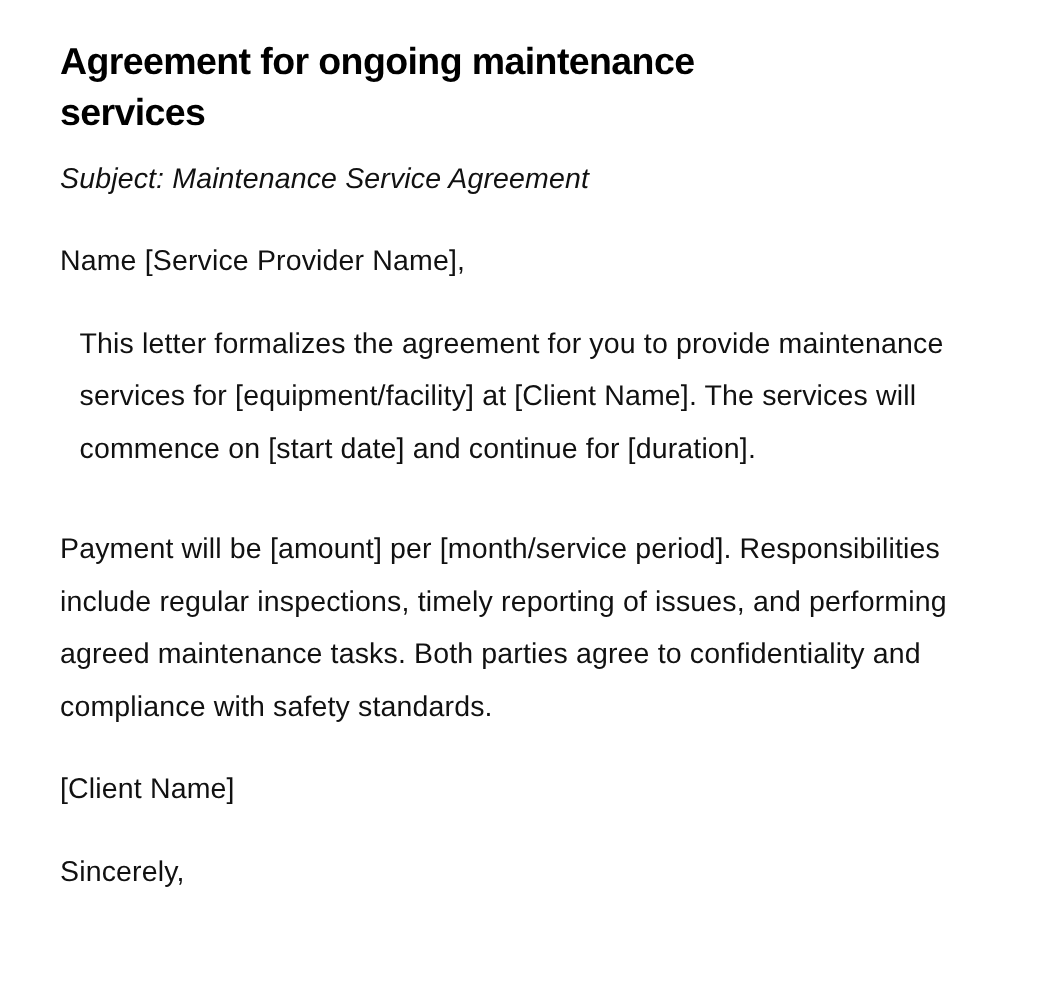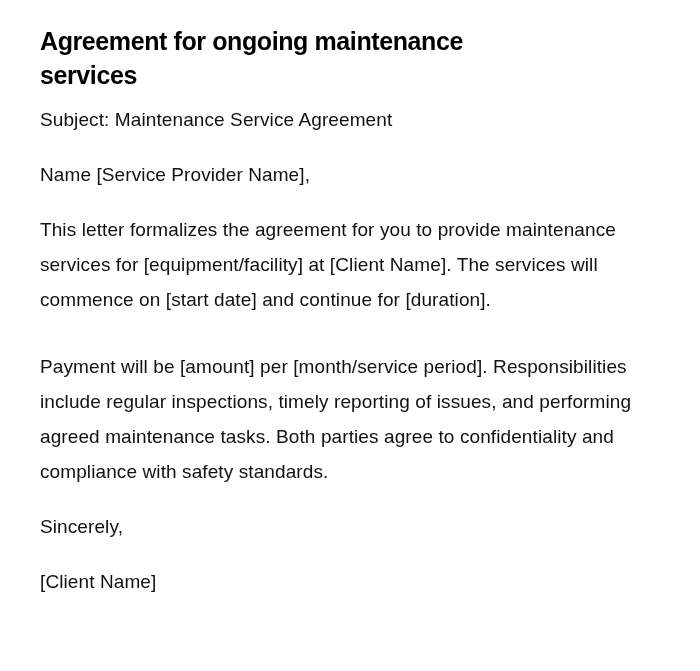--- a/index.html
+++ b/index.html
@@ -27,31 +27,31 @@
       margin: 0;
       line-height: 34px;
       color: #000000;
     }
     .para {
       font-size: 19px;
       line-height: 35px;
       margin: 0;
       letter-spacing: 0.1px;
     }
-    .subject { margin-top: 10px; }
+    .subject { margin-top: 10px; font-style: italic; }
     .greeting { margin-top: 20px; }
-    .body1 { margin-top: 20px; width: 610px; }
+    .body1 { margin-top: 20px; width: 610px; margin-left: 13px; }
     .body2 { margin-top: 32px; width: 610px; }
     .closing { margin-top: 20px; }
     .signature { margin-top: 20px; }
   </style>
 </head>
 <body>
 
 <div class="page">
   <h1 class="title">Agreement for ongoing maintenance services</h1>
   <p class="para subject">Subject: Maintenance Service Agreement</p>
   <p class="para greeting">Name [Service Provider Name],</p>
   <p class="para body1">This letter formalizes the agreement for you to provide maintenance services for [equipment/facility] at [Client Name]. The services will commence on [start date] and continue for [duration].</p>
   <p class="para body2">Payment will be [amount] per [month/service period]. Responsibilities include regular inspections, timely reporting of issues, and performing agreed maintenance tasks. Both parties agree to confidentiality and compliance with safety standards.</p>
+  <p class="para signature">[Client Name]</p>
   <p class="para closing">Sincerely,</p>
-  <p class="para signature">[Client Name]</p>
 </div>
 
 </body></html>

